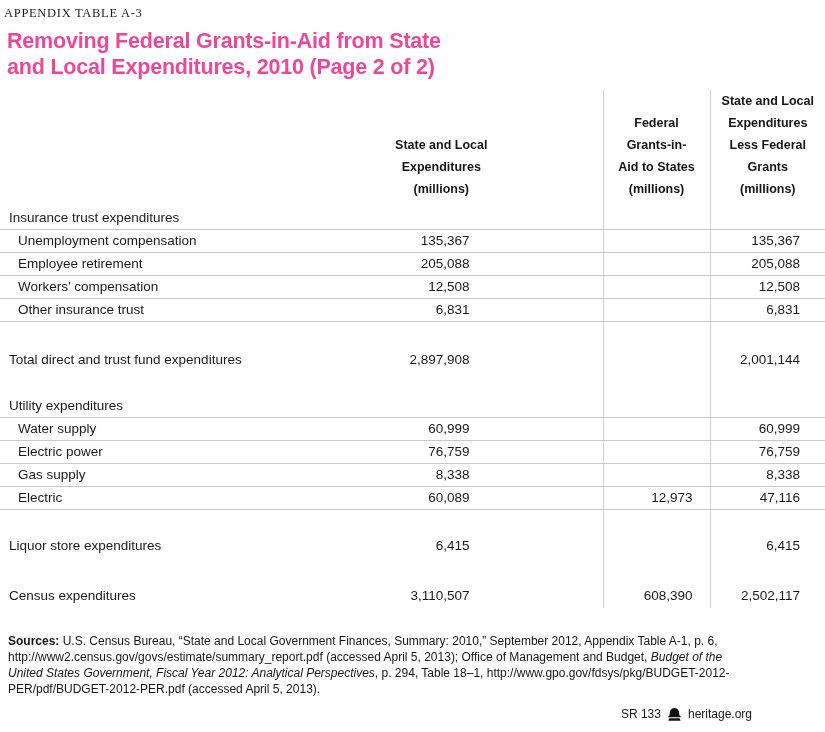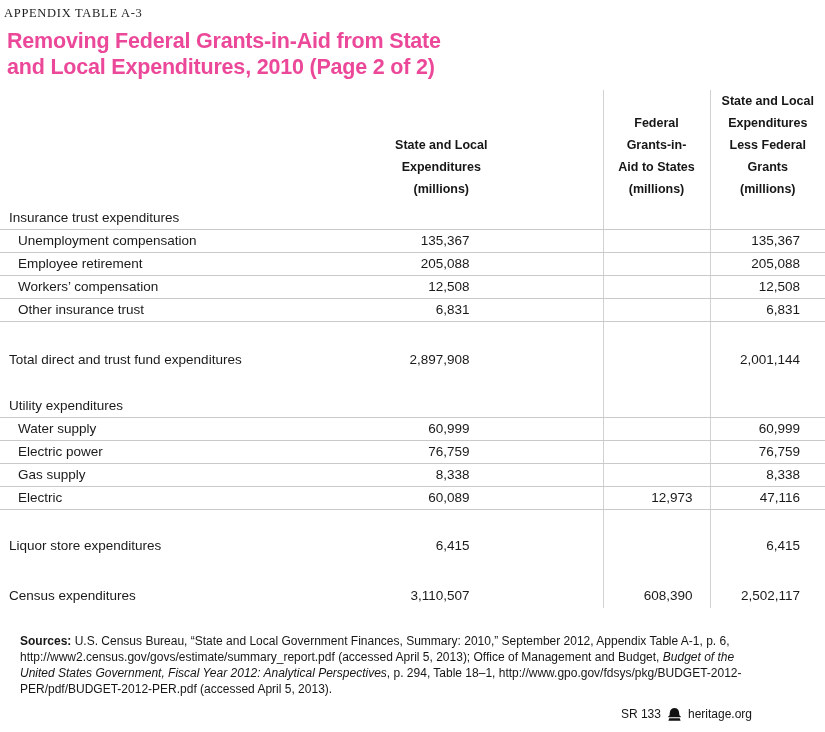--- a/index.html
+++ b/index.html
@@ -67,21 +67,21 @@
   .row-plain td { height: 24px; }
   .row-total td { height: 25px; font-weight: normal; margin-left: 30px; }
 
   .cell-label { padding-left: 9px; }
   .row-item .cell-label { padding-left: 18px; }
   .cell-v1 { text-align: right; padding-right: 133px; }
   .cell-v2 { text-align: right; padding-right: 17px; }
   .cell-v3 { text-align: right; padding-right: 25px; }
 
   .sources {
-    margin: 25px 0 0 16px;
+    margin: 25px 0 0 4px;
     padding: 0 5px 0 4px;
     font-size: 12px;
     line-height: 16px;
     color: #161616;
     max-width: 822px;
   }
   .seg-bold { font-weight: bold; }
   .seg-italic { font-style: italic; }
   .seg-regular { font-style: normal; }
 

